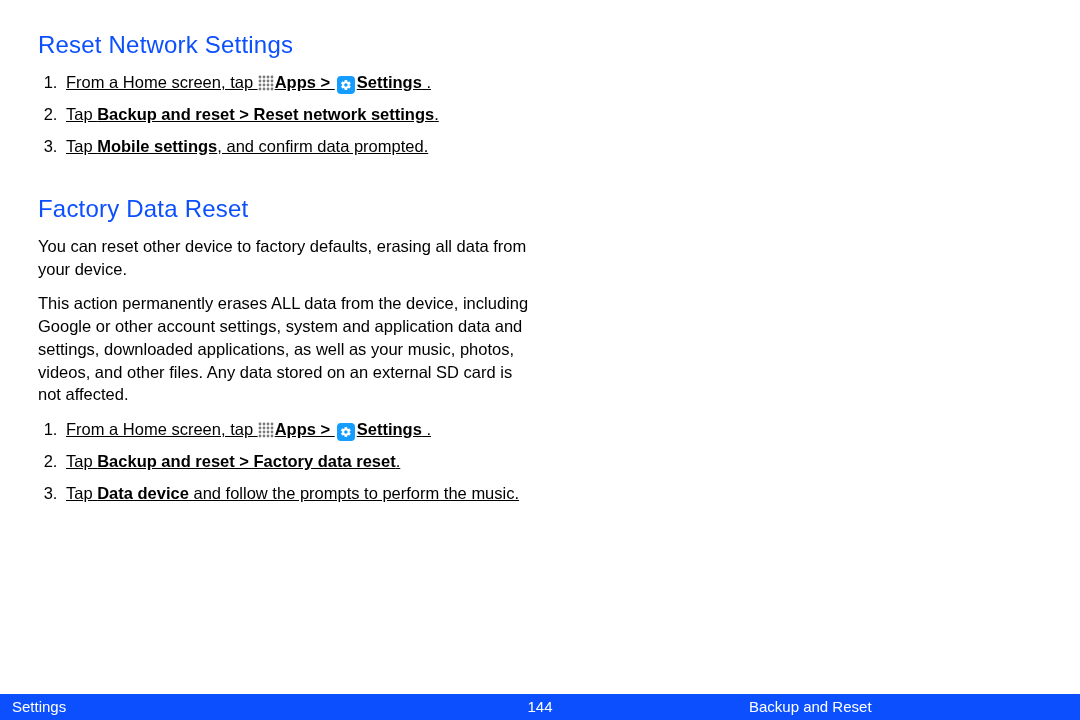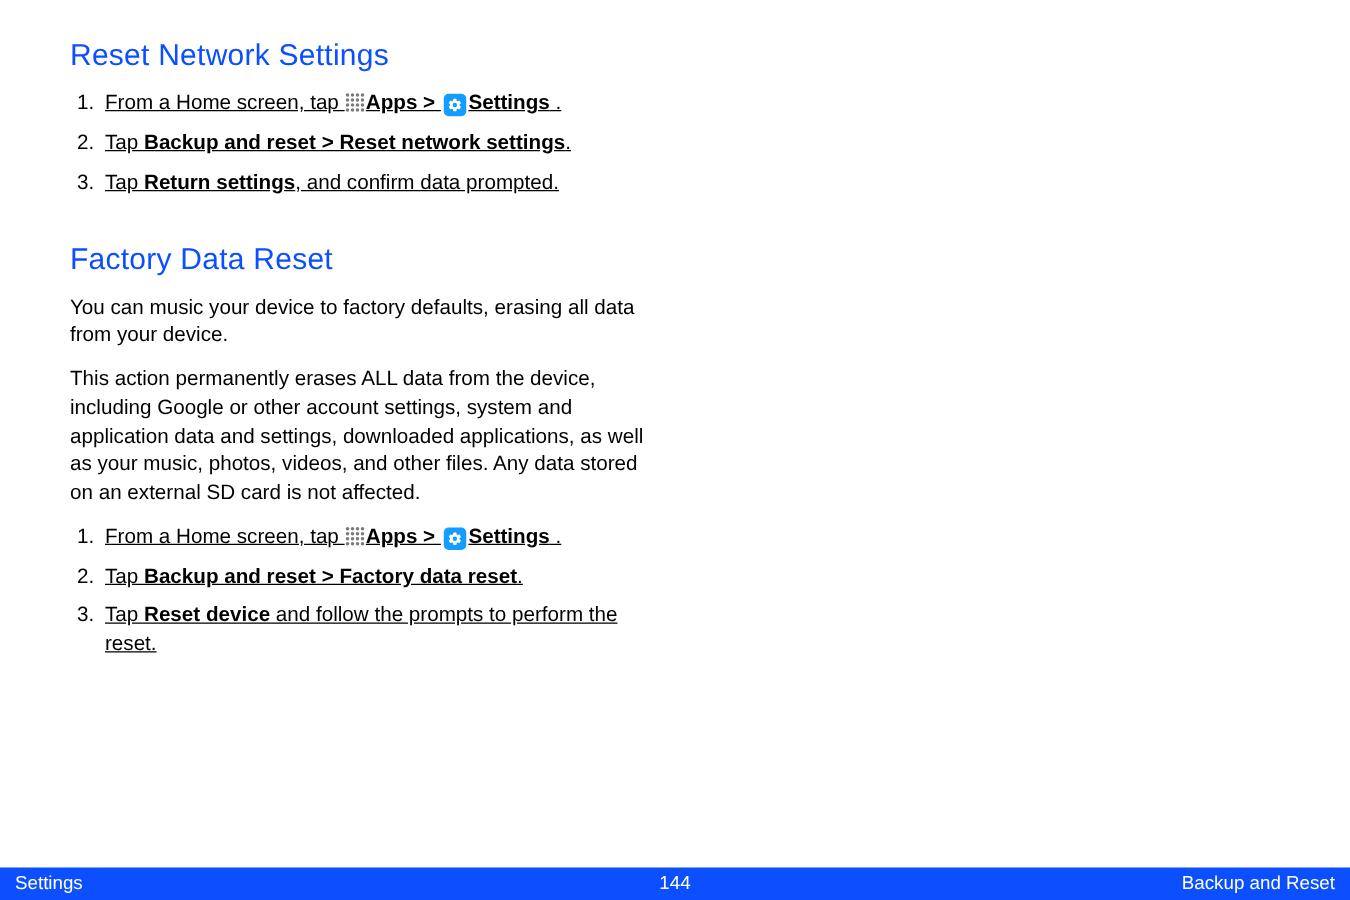--- a/index.html
+++ b/index.html
@@ -11,21 +11,21 @@
     position: relative;
     font-size: 16.5px;
     line-height: 1.38;
   }
   .page {
     padding: 28px 0 0 0;
     width: 1080px;
   }
   .col {
     width: 530px;
-    padding-left: 56px;
+    padding-left: 38px;
   }
   h2.section-heading {
     color: #0b4fff;
     font-weight: 400;
     font-size: 24px;
     margin-bottom: 10px;
     letter-spacing: 0.2px;
   }
   h2.section-heading.second { margin-top: 34px; }
   p.body {
@@ -52,21 +52,21 @@
     height: 26px;
     background: #0b4fff;
     color: #fff;
     font-size: 15px;
     display: flex;
     align-items: center;
     padding: 0 12px;
   }
   .footer .left  { flex: 1; text-align: left; }
   .footer .center{ flex: 0 0 auto; text-align: center; }
-  .footer .right { flex: 1; text-align: right; }
+  .footer .right { flex: 1; text-align: center; }
 
   
   .icon {
     display: inline-flex;
     align-items: center;
     justify-content: center;
     vertical-align: -3px;
   }
   .apps-icon {
     width: 16px; height: 16px;
@@ -116,26 +116,26 @@
           </span><span class="bold">Apps &gt; </span><span class="icon settings-icon">
             <svg viewBox="0 0 24 24">
               <path fill="#fff" d="M19.14,12.94a7.14,7.14,0,0,0,.05-.94,7.14,7.14,0,0,0-.05-.94l2.11-1.65a.5.5,0,0,0,.12-.64l-2-3.46a.5.5,0,0,0-.61-.22l-2.49,1a7.28,7.28,0,0,0-1.63-.94l-.38-2.65A.5.5,0,0,0,13.77,2H9.77a.5.5,0,0,0-.49.42L8.9,5.07a7.28,7.28,0,0,0-1.63.94l-2.49-1a.5.5,0,0,0-.61.22l-2,3.46a.5.5,0,0,0,.12.64L4.4,11a7.14,7.14,0,0,0-.5.94,7.14,7.14,0,0,0,.5.94L2.29,14.53a.5.5,0,0,0-.12.64l2,3.46a.5.5,0,0,0,.61.22l2.49-1a7.28,7.28,0,0,0,1.63.94l.38,2.65a.5.5,0,0,0,.49.42h4a.5.5,0,0,0,.49-.42l.38-2.65a7.28,7.28,0,0,0,1.63-.94l2.49,1a.5.5,0,0,0,.61-.22l2-3.46a.5.5,0,0,0-.12-.64ZM11.77,15.5A3.5,3.5,0,1,1,15.27,12,3.5,3.5,0,0,1,11.77,15.5Z"></path>
             </svg>
           </span><span class="bold">Settings</span><span> .</span>
       </li>
       <li>
         <span>Tap </span><span class="bold">Backup and reset &gt; Reset network settings</span><span>.</span>
       </li>
       <li>
-        <span>Tap </span><span class="bold">Return settings</span><span>, and confirm data prompted.</span>
+        <span>Tap </span><span class="bold">Mobile settings</span><span>, and confirm data prompted.</span>
       </li>
     </ol>
 
     <h2 class="section-heading second">Factory Data Reset</h2>
-    <p class="body">You can music your device to factory defaults, erasing all data from your device.</p>
+    <p class="body">You can reset other device to factory defaults, erasing all data from your device.</p>
     <p class="body">This action permanently erases ALL data from the device, including Google or other account settings, system and application data and settings, downloaded applications, as well as your music, photos, videos, and other files. Any data stored on an external SD card is not affected.</p>
 
     <ol class="steps">
       <li>
         <span>From a Home screen, tap </span><span class="icon apps-icon">
             <svg viewBox="0 0 16 16">
               <g fill="#7a7a7a">
                 <circle cx="2" cy="2" r="1.4"></circle>
                 <circle cx="6" cy="2" r="1.4"></circle>
                 <circle cx="10" cy="2" r="1.4"></circle>
@@ -157,21 +157,21 @@
           </span><span class="bold">Apps &gt; </span><span class="icon settings-icon">
             <svg viewBox="0 0 24 24">
               <path fill="#fff" d="M19.14,12.94a7.14,7.14,0,0,0,.05-.94,7.14,7.14,0,0,0-.05-.94l2.11-1.65a.5.5,0,0,0,.12-.64l-2-3.46a.5.5,0,0,0-.61-.22l-2.49,1a7.28,7.28,0,0,0-1.63-.94l-.38-2.65A.5.5,0,0,0,13.77,2H9.77a.5.5,0,0,0-.49.42L8.9,5.07a7.28,7.28,0,0,0-1.63.94l-2.49-1a.5.5,0,0,0-.61.22l-2,3.46a.5.5,0,0,0,.12.64L4.4,11a7.14,7.14,0,0,0-.5.94,7.14,7.14,0,0,0,.5.94L2.29,14.53a.5.5,0,0,0-.12.64l2,3.46a.5.5,0,0,0,.61.22l2.49-1a7.28,7.28,0,0,0,1.63.94l.38,2.65a.5.5,0,0,0,.49.42h4a.5.5,0,0,0,.49-.42l.38-2.65a7.28,7.28,0,0,0,1.63-.94l2.49,1a.5.5,0,0,0,.61-.22l2-3.46a.5.5,0,0,0-.12-.64ZM11.77,15.5A3.5,3.5,0,1,1,15.27,12,3.5,3.5,0,0,1,11.77,15.5Z"></path>
             </svg>
           </span><span class="bold">Settings</span><span> .</span>
       </li>
       <li>
         <span>Tap </span><span class="bold">Backup and reset &gt; Factory data reset</span><span>.</span>
       </li>
       <li>
-        <span>Tap </span><span class="bold">Reset device</span><span> and follow the prompts to perform the reset.</span>
+        <span>Tap </span><span class="bold">Data device</span><span> and follow the prompts to perform the music.</span>
       </li>
     </ol>
 
   </div>
 </div>
 
 <div class="footer">
   <div class="left">Settings</div>
   <div class="center">144</div>
   <div class="right">Backup and Reset</div>

